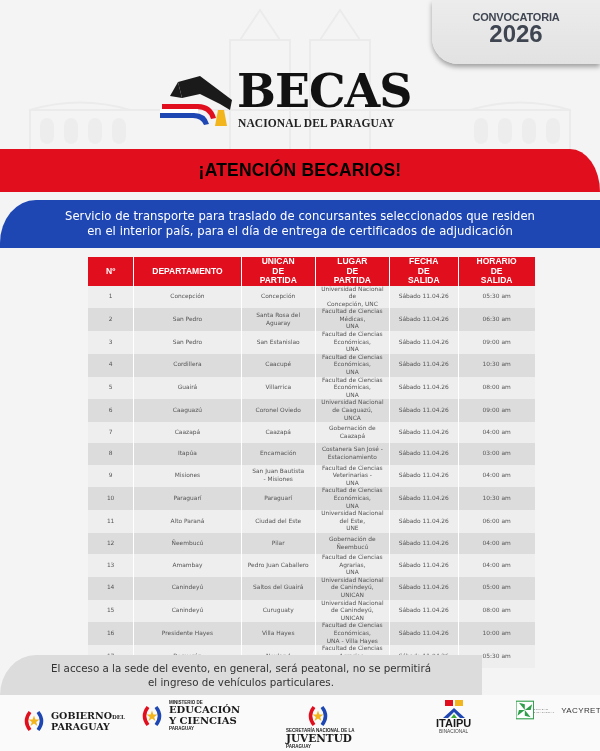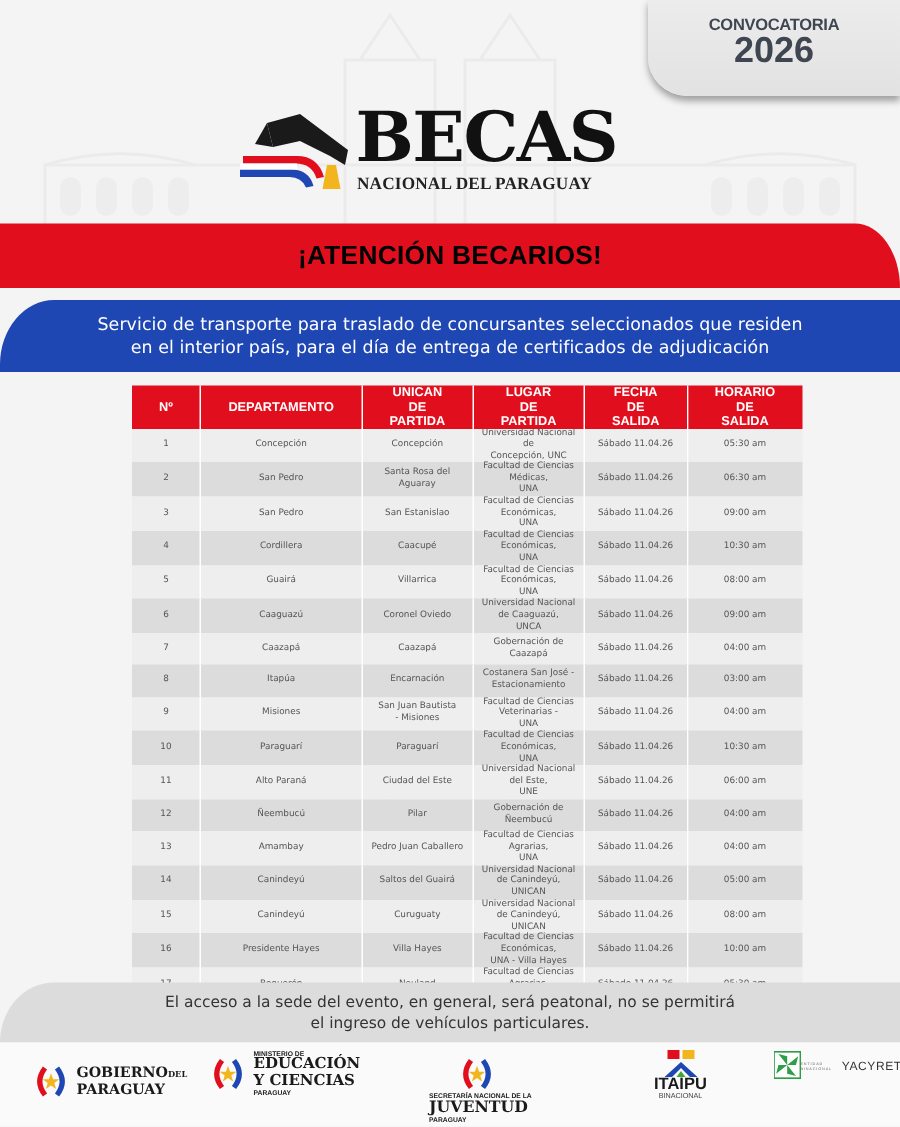--- a/index.html
+++ b/index.html
@@ -36,21 +36,21 @@
   .tbl tr.odd td { background: #eeeeee; }
   .tbl tr.even td { background: #dcdcdc; }
   .c-num { width: 30px; }
   .c-dep { width: 74px; }
   .c-ciu { width: 81px; }
   .c-lug { width: 126px; }
   .c-fec { width: 55px; }
   .c-hor { width: 55px; }
 
   
-  .footer-band { position: absolute; left: 0; top: 655px; width: 600px; height: 40px; background: #dcdcdc; border-top-left-radius: 36px 40px; display: flex; flex-direction: column; align-items: center; justify-content: center; }
+  .footer-band { position: absolute; left: 0; top: 655px; width: 482px; height: 40px; background: #dcdcdc; border-top-left-radius: 36px 40px; display: flex; flex-direction: column; align-items: center; justify-content: center; }
   .footer-band span { font-family: "DejaVu Sans", sans-serif; font-size: 10.3px; color: #333; line-height: 14px; }
 
   .logos-bar { position: absolute; left: 0; top: 695px; width: 600px; height: 56px; background: #fafafa; }
   .org-logo { position: absolute; display: flex; align-items: center; }
   .shield { width: 24px; height: 24px; margin-right: 5px; }
   .gob-name { font-family: "DejaVu Serif", serif; font-weight: bold; color: #1a1a1a; }
   .small-cap { font-family: "Liberation Sans", sans-serif; font-weight: bold; font-size: 4.5px; color: #222; }
 </style>
 </head>
 <body>

